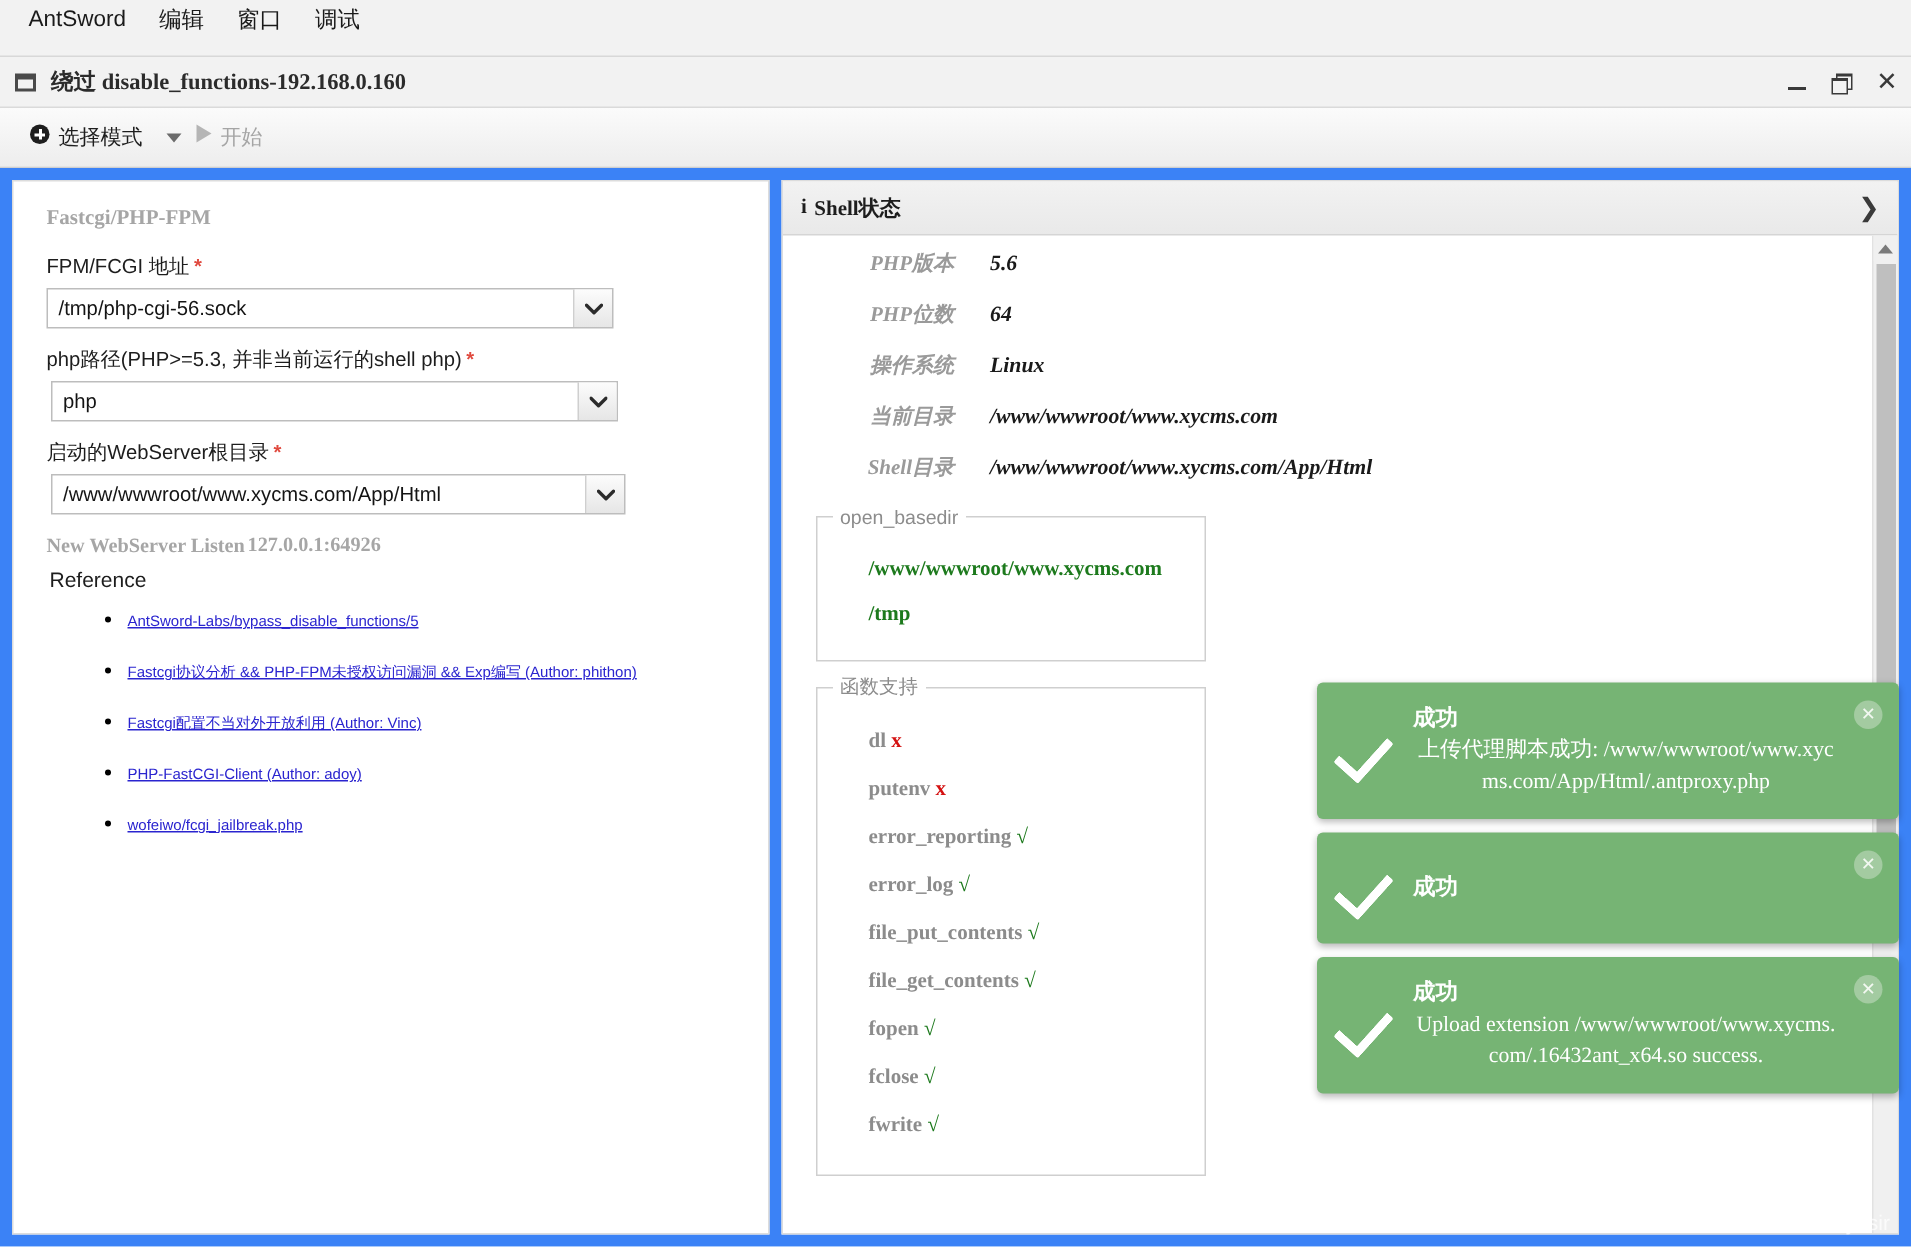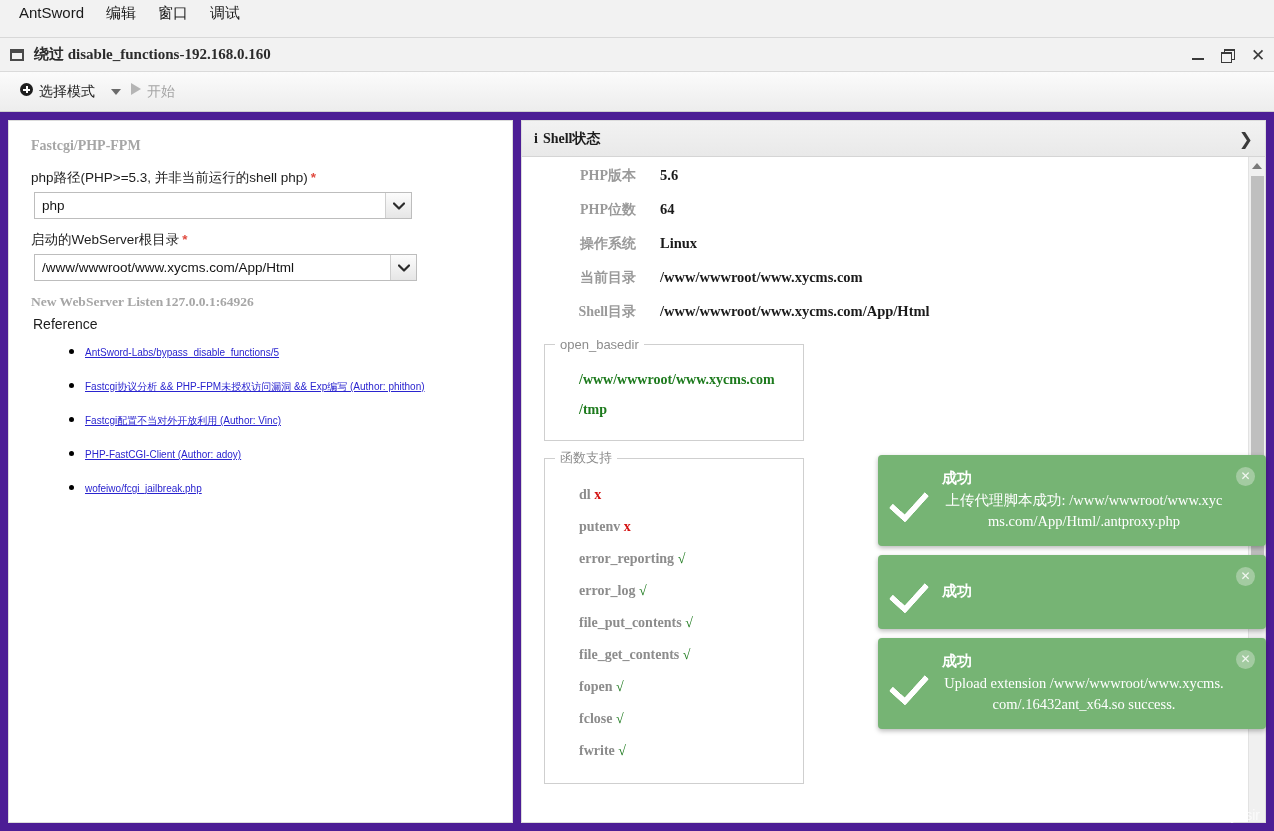--- a/index.html
+++ b/index.html
@@ -123,21 +123,21 @@
     border-top: 6px solid transparent;
     border-bottom: 6px solid transparent;
     border-left: 10px solid #b5b5b5;
     flex: 0 0 auto;
   }
 
   
   #content {
     height: 719px;
     display: flex;
-    background: #4c1d95;
+    background: #3b82f6;
     padding: 8px 8px 8px 8px;
     gap: 8px;
     position: relative;
   }
 
   
   #left-panel {
     width: 505px;
     background: #ffffff;
     border: 1px solid #dcdcdc;
@@ -184,21 +184,20 @@
     border-left: 1px solid #cfcfcf;
     display: flex; align-items: center; justify-content: center;
     cursor: default;
   }
   .select-arrow svg { display: block; }
 
   .kv-row {
     display: flex;
     margin-top: 10px;
     margin-bottom: 0;
-    align-items: center;
   }
   .kv-key {
     width: 134px;
     font-size: 13.5px; font-weight: bold; color: #a6a6a6;
     line-height: 17px;
     font-family: "Liberation Serif", "DejaVu Serif", serif;
   }
   .kv-val {
     font-size: 13.5px; font-weight: bold; color: #a6a6a6;
     font-family: "Liberation Serif", "DejaVu Serif", serif;
@@ -257,21 +256,21 @@
   }
 
   #shell-body {
     flex: 1;
     position: relative;
     overflow: hidden;
     padding: 10px 0 0 0;
   }
   #shell-inner { padding-left: 18px; padding-right: 28px; }
 
-  .stat-row { display: flex; align-items: flex-start; margin-bottom: 16px; }
+  .stat-row { display: flex; align-items: flex-end; margin-bottom: 16px; font-style: italic; }
   .stat-key {
     width: 120px;
     text-align: right;
     padding-right: 24px;
     font-size: 14px; font-weight: bold; color: #9a9a9a;
     font-family: "Liberation Serif","DejaVu Serif",serif;
   }
   .stat-val {
     font-size: 14.5px; font-weight: bold; color: #1a1a1a;
     font-family: "Liberation Serif","DejaVu Serif",serif;
@@ -433,20 +432,33 @@
     <span>开始</span>
   </div>
 </div>
 
 <div id="content">
 
   <div id="left-panel">
 
     <div class="grp-title">Fastcgi/PHP-FPM</div>
 
+    <div class="field">
+      <div class="field-label">
+        <span>FPM/FCGI 地址</span><span class="req">*</span>
+      </div>
+      <div class="select-wrap">
+        <div class="select-val">/tmp/php-cgi-56.sock</div>
+        <div class="select-arrow">
+          <svg width="12" height="8" viewBox="0 0 12 8">
+              <path d="M1 1.5 L6 6.5 L11 1.5" stroke="#2b2b2b" stroke-width="2.2" fill="none" stroke-linecap="round" stroke-linejoin="round"></path>
+            </svg>
+        </div>
+      </div>
+    </div>
 
     <div class="field">
       <div class="field-label">
         <span>php路径(PHP&gt;=5.3, 并非当前运行的shell php)</span><span class="req">*</span>
       </div>
       <div class="select-wrap" style="margin-left:3px">
         <div class="select-val">php</div>
         <div class="select-arrow">
           <svg width="12" height="8" viewBox="0 0 12 8">
               <path d="M1 1.5 L6 6.5 L11 1.5" stroke="#2b2b2b" stroke-width="2.2" fill="none" stroke-linecap="round" stroke-linejoin="round"></path>

